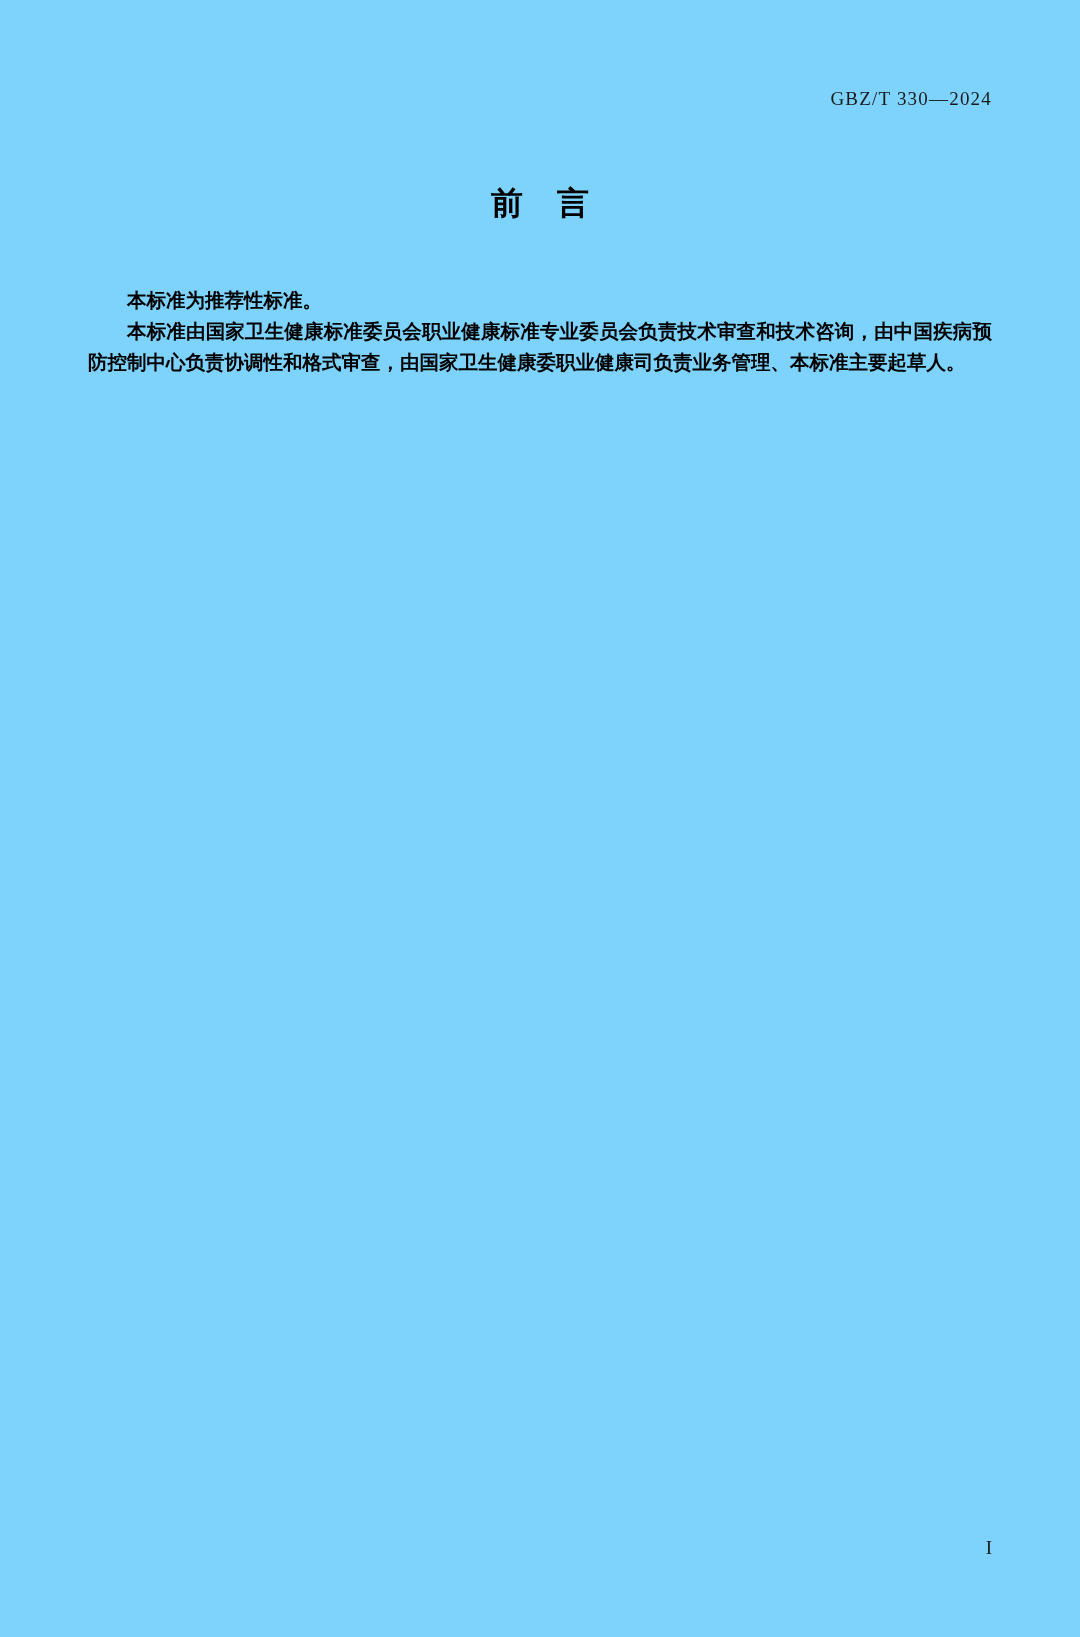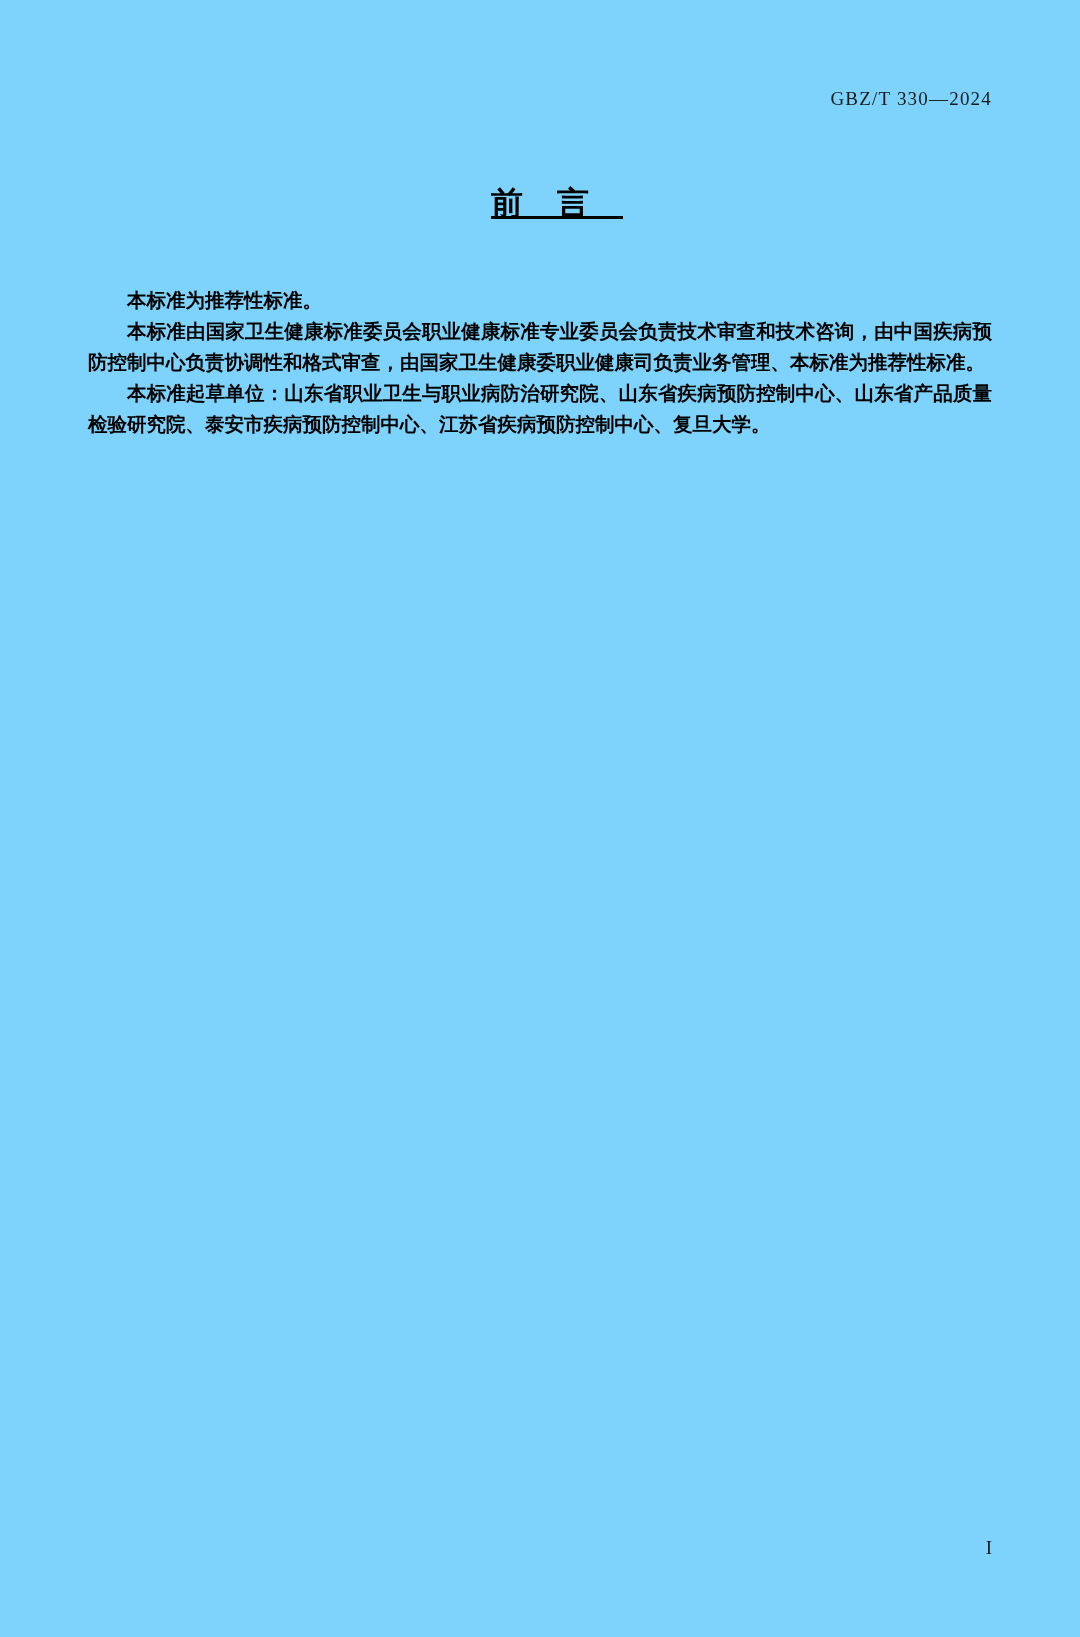--- a/index.html
+++ b/index.html
@@ -31,21 +31,20 @@
     position: absolute;
     top: 182px;
     left: 0;
     width: 1080px;
     text-align: center;
     font-size: 32px;
     font-weight: bold;
     letter-spacing: 34px;
     text-indent: 34px;
     color: #000000;
-    text-decoration: underline;
   }
   .body-block {
     position: absolute;
     top: 285px;
     left: 88px;
     width: 904px;
   }
   .para {
     font-size: 19.5px;
     line-height: 31px;
@@ -69,19 +68,18 @@
 <body>
 
 <div class="page">
 
   <div class="header">GBZ/T  330—2024</div>
 
   <div class="doc-title">前言</div>
 
   <div class="body-block">
     <p class="para">本标准为推荐性标准。</p>
-    <p class="para">本标准由国家卫生健康标准委员会职业健康标准专业委员会负责技术审查和技术咨询，由中国疾病预防控制中心负责协调性和格式审查，由国家卫生健康委职业健康司负责业务管理、本标准为推荐性标准。</p>
-    <p class="para">本标准起草单位：山东省职业卫生与职业病防治研究院、山东省疾病预防控制中心、山东省产品质量检验研究院、泰安市疾病预防控制中心、江苏省疾病预防控制中心、复旦大学。</p>
+    <p class="para">本标准由国家卫生健康标准委员会职业健康标准专业委员会负责技术审查和技术咨询，由中国疾病预防控制中心负责协调性和格式审查，由国家卫生健康委职业健康司负责业务管理、本标准主要起草人。</p>
   </div>
 
   <div class="page-number">I</div>
 
 </div>
 
 </body></html>

